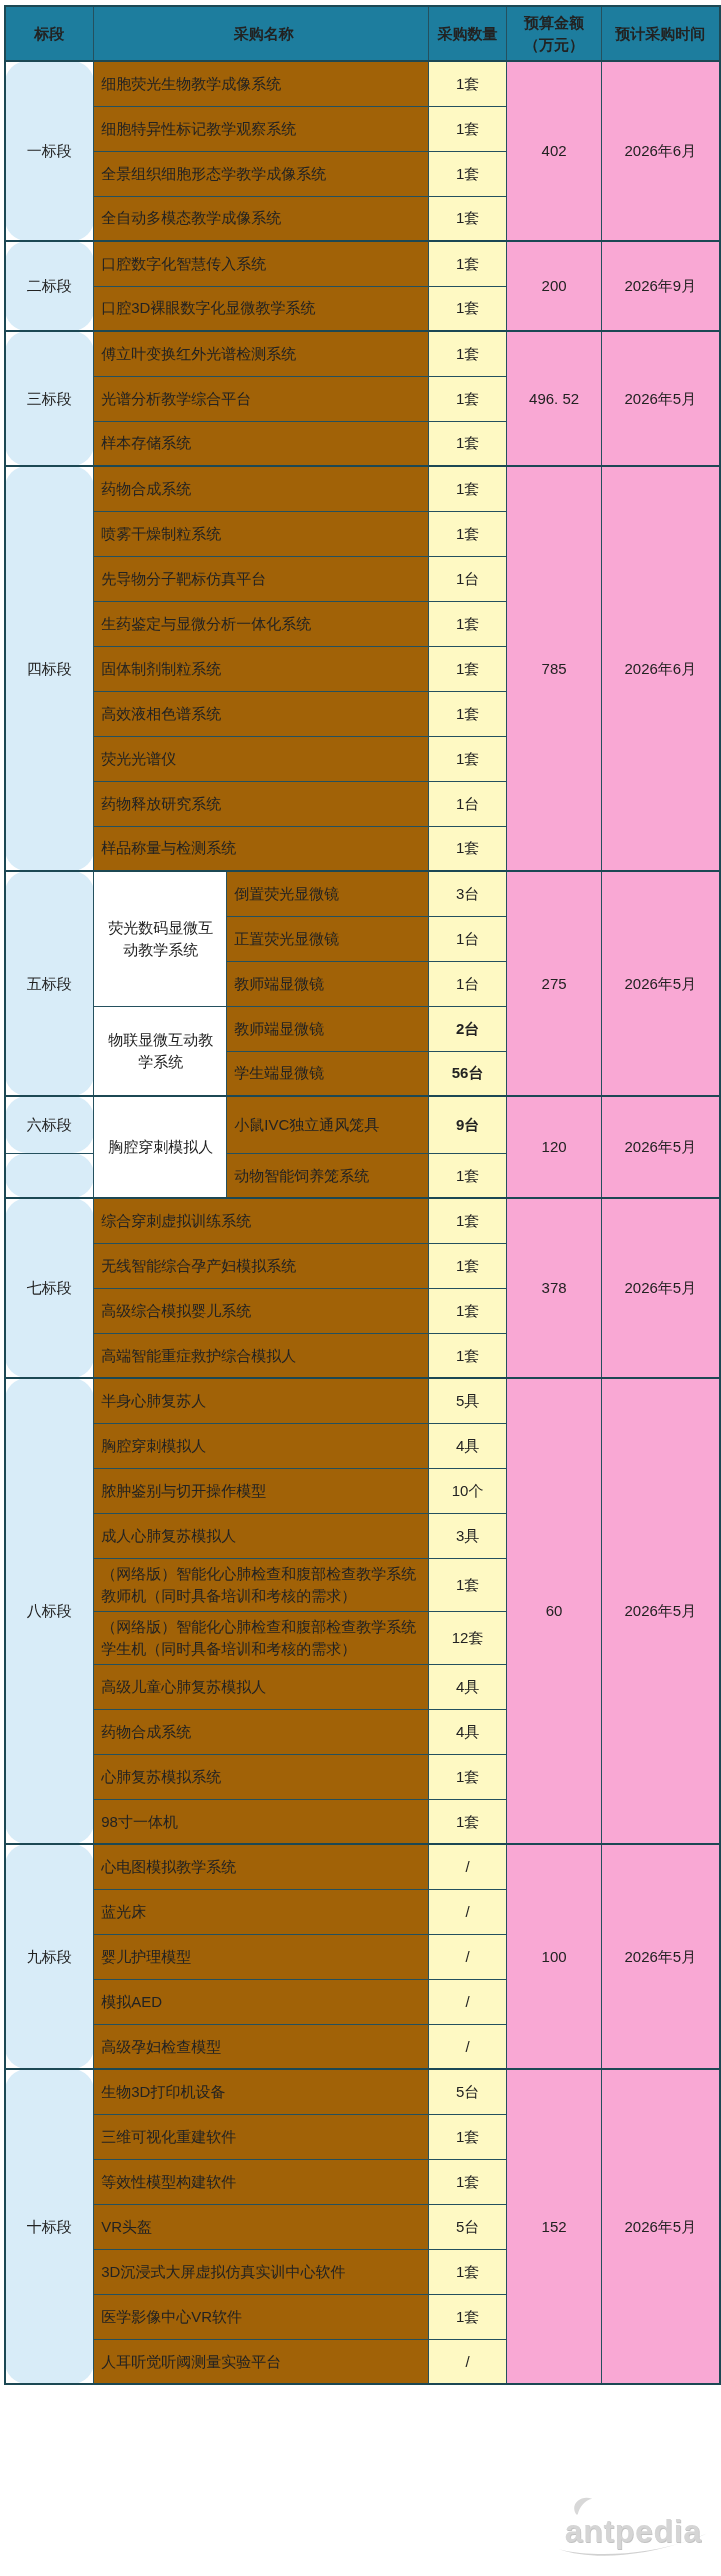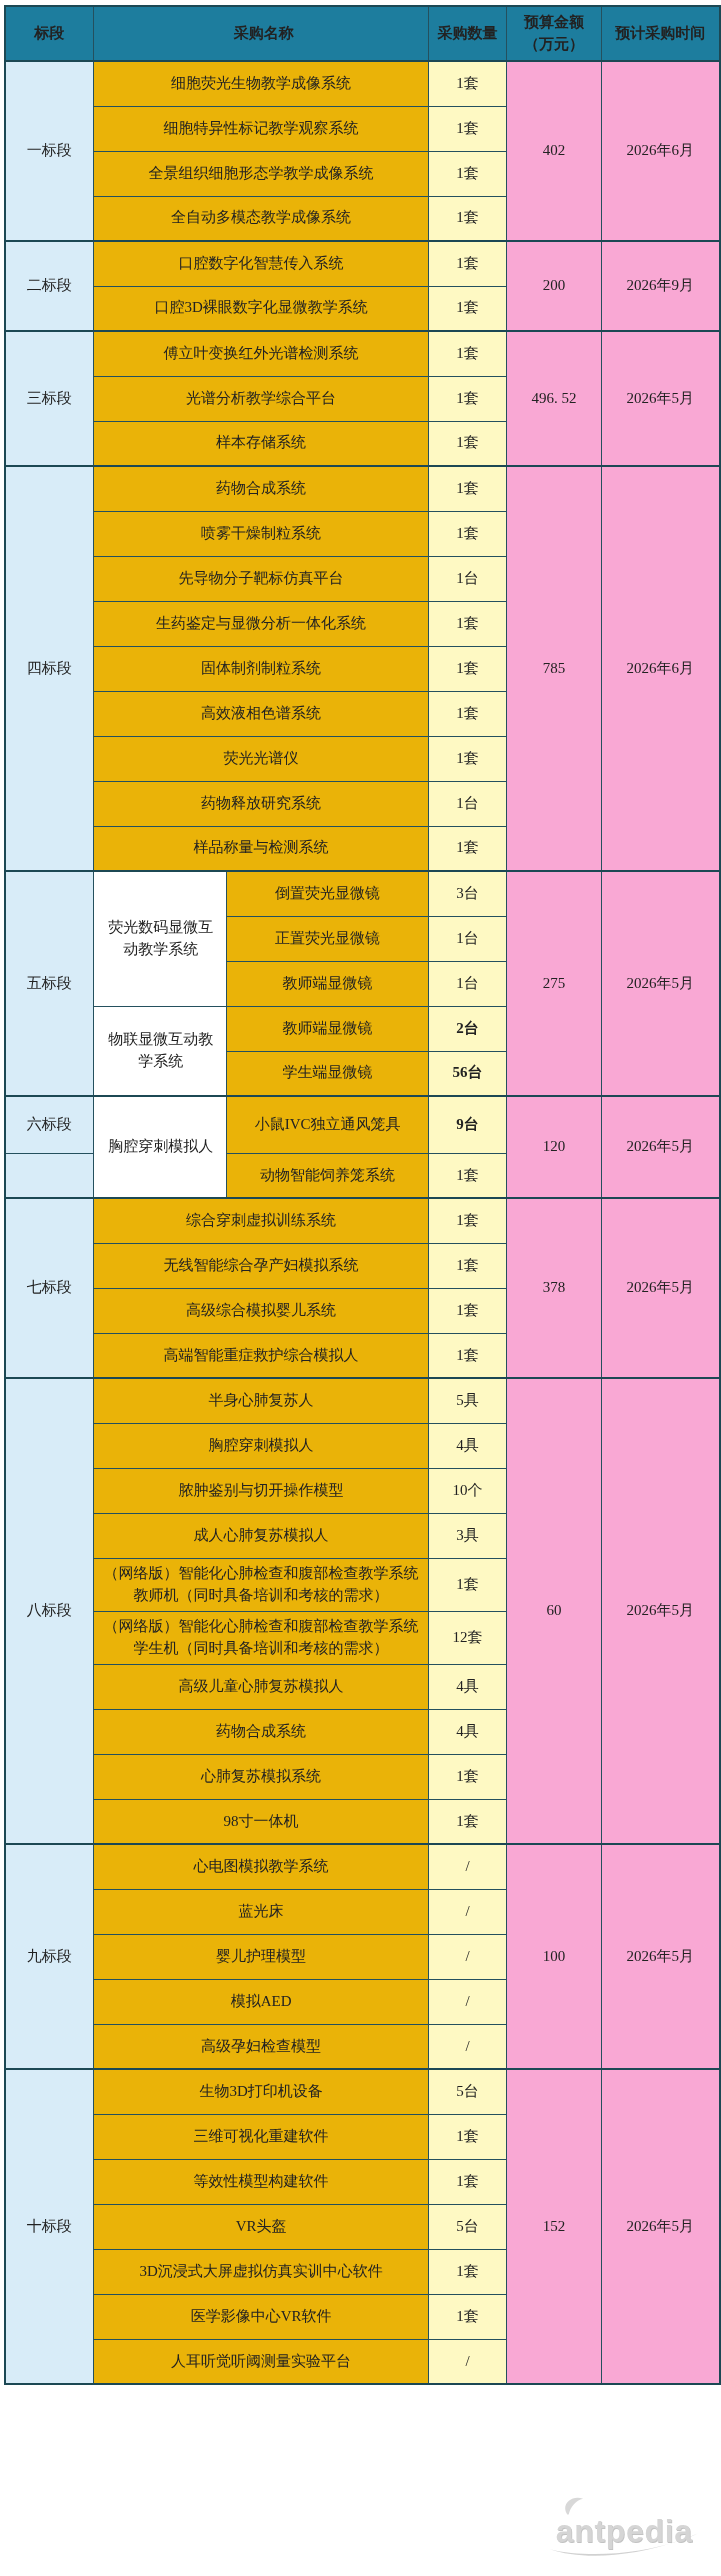--- a/index.html
+++ b/index.html
@@ -14,21 +14,20 @@
     min-height: 2576px;
     box-sizing: border-box;
     padding: 5px 3.6px 8.7px 3.6px;
     background: #ffffff;
   }
   table.proc {
     border-collapse: collapse;
     table-layout: fixed;
     width: 714px;
     border: 2.9px solid #1c4854;
-    font-family: Liberation Serif, serif;
   }
   table.proc th, table.proc td {
     border: 1.4px solid #24505e;
     box-sizing: border-box;
     color: #222222;
     font-size: 15px;
     line-height: 1.45;
     overflow: hidden;
   }
   
@@ -44,50 +43,51 @@
     white-space: pre-line;
     padding: 2.9px 4.3px;
   }
   th.hdr.name { text-align: center; padding-left: 9.4px; }
 
   td.seg {
     background: #d8ecf8;
     text-align: center;
     vertical-align: middle;
     padding: 17px;
+    border-radius: 22px;
   }
   td.groupcell {
     background: #ffffff;
     text-align: center;
     vertical-align: middle;
     padding: 4.3px 5.8px 4.3px 7.2px;
   }
   td.itemname {
-    background: #eab308;
-    text-align: center;
+    background: #a16207;
+    text-align: left;
     vertical-align: middle;
     padding: 4.3px 7.2px 4.3px 7.2px;
     height: 45px;
   }
   td.qty {
     background: #fef9c3;
     text-align: center;
     vertical-align: middle;
     padding: 1.4px;
   }
   td.qty.bold { font-weight: bold; }
   td.budget, td.time {
     background: #f9a8d4;
     text-align: center;
     vertical-align: middle;
     padding: 1.4px;
   }
   .watermark {
     position: absolute;
-    right: 19px;
+    right: 10px;
     bottom: 11.5px;
     width: 155px;
     height: 72px;
     pointer-events: none;
     opacity: 0.95;
   }
   .watermark svg { position: absolute; left: 0; top: 0; }
   .watermark .wm-text {
     position: absolute;
     left: 8.7px;

